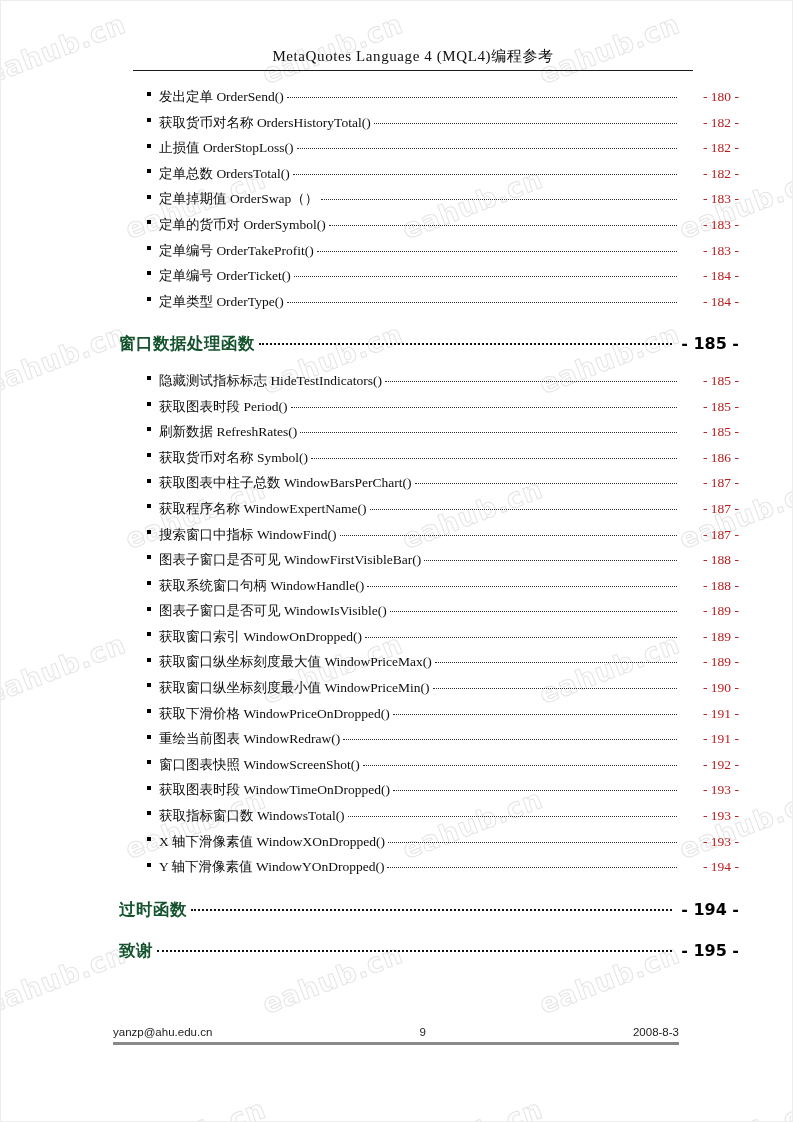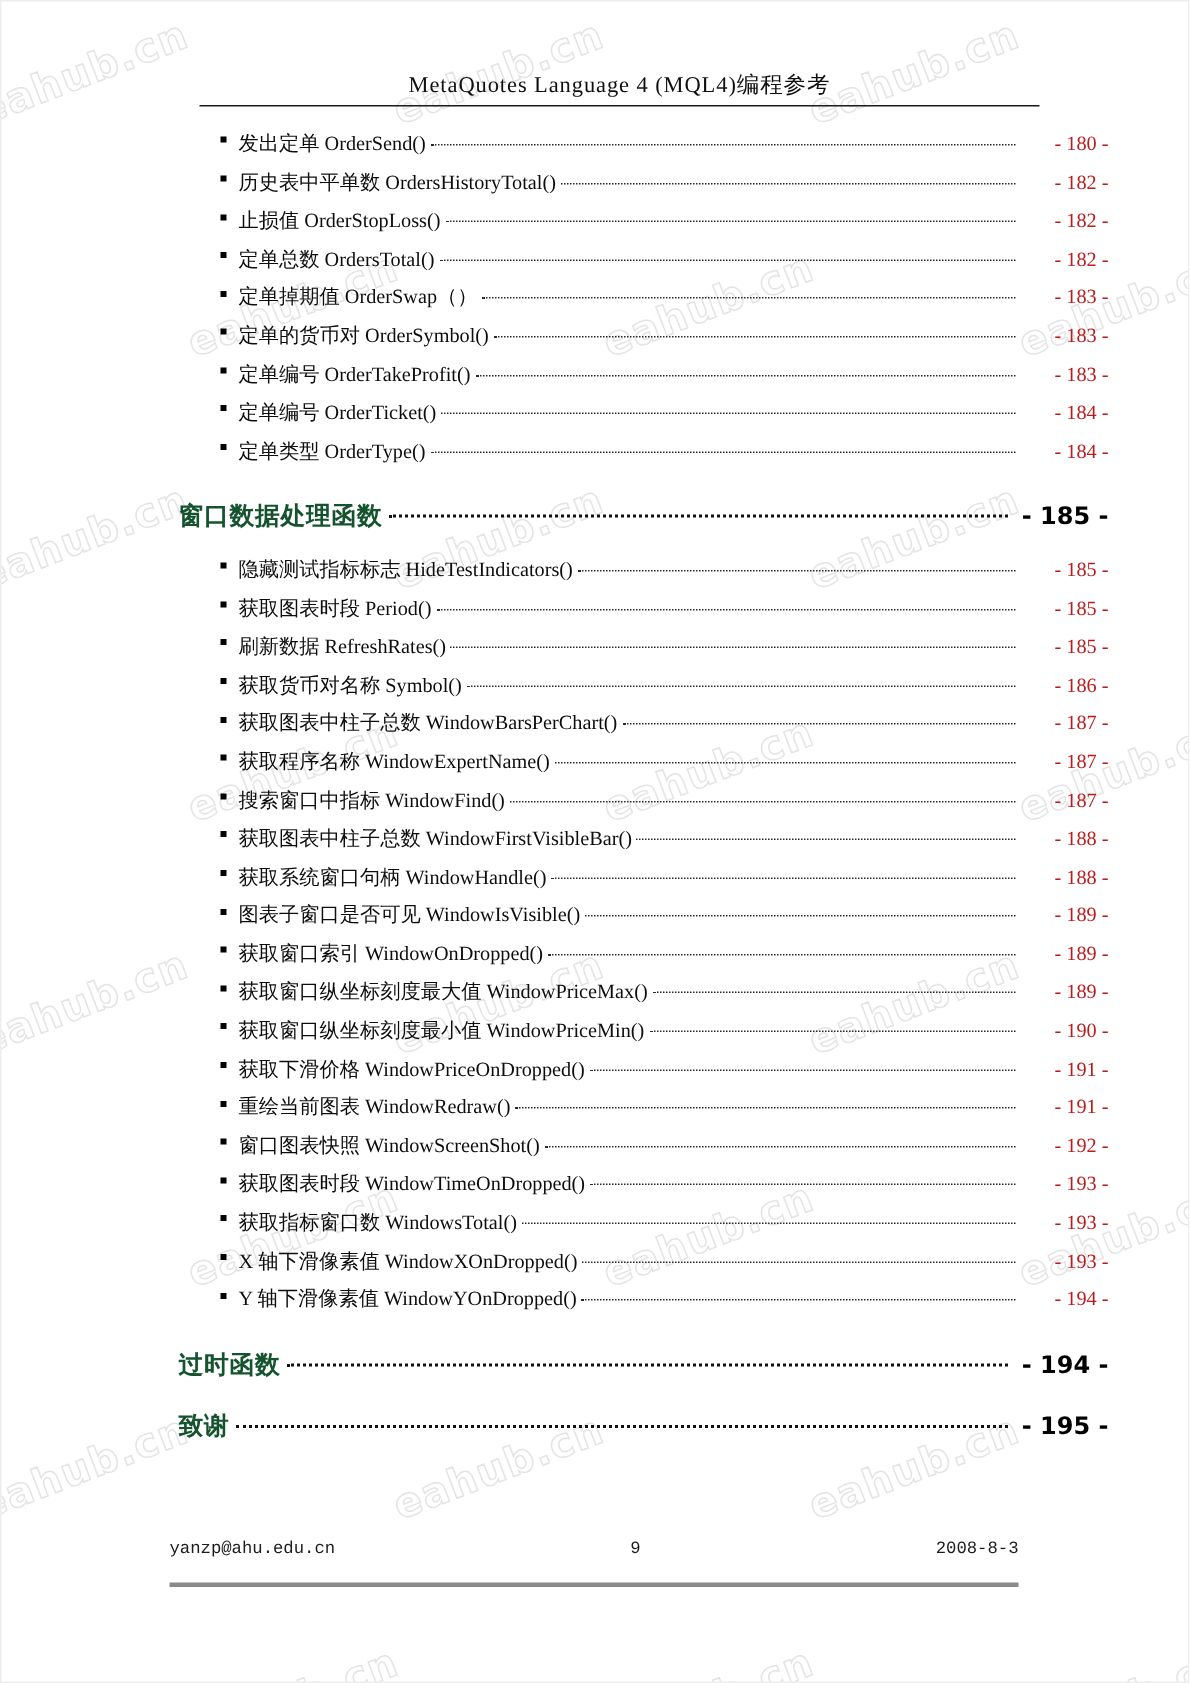--- a/index.html
+++ b/index.html
@@ -177,22 +177,22 @@
     left: 112px;
     top: 1025px;
     width: 566px;
   }
   .page-footer .footer-row {
     display: flex;
     align-items: baseline;
     justify-content: space-between;
     font-size: 11.5px;
     color: #1c1c1c;
-    padding-bottom: 16px;
-    font-family: Liberation Mono, monospace;
+    padding-bottom: 4px;
+    font-family: Liberation Sans, sans-serif;
   }
   .page-footer .footer-left  { flex: 0 0 auto; }
   .page-footer .footer-center{ flex: 1 1 auto; text-align: center; }
   .page-footer .footer-right { flex: 0 0 auto; }
   .page-footer .footer-rule {
     border-bottom: 3px solid #8a8a8a;
     width: 100%;
   }
 </style>
 </head>
@@ -237,21 +237,21 @@
     <div class="toc" id="toc-list">
         <div class="toc-entry">
           <span class="bullet-cell"><span class="bullet"></span></span>
           <span class="entry-label">发出定单 OrderSend()</span>
           <span class="leader"></span>
           <span class="pageno">- 180 -</span>
           <span class="tail-pad"></span>
         </div>
         <div class="toc-entry">
           <span class="bullet-cell"><span class="bullet"></span></span>
-          <span class="entry-label">历史表中平单数 OrdersHistoryTotal()</span>
+          <span class="entry-label">获取货币对名称 OrdersHistoryTotal()</span>
           <span class="leader"></span>
           <span class="pageno">- 182 -</span>
           <span class="tail-pad"></span>
         </div>
         <div class="toc-entry">
           <span class="bullet-cell"><span class="bullet"></span></span>
           <span class="entry-label">止损值 OrderStopLoss()</span>
           <span class="leader"></span>
           <span class="pageno">- 182 -</span>
           <span class="tail-pad"></span>
@@ -349,21 +349,21 @@
         </div>
         <div class="toc-entry">
           <span class="bullet-cell"><span class="bullet"></span></span>
           <span class="entry-label">搜索窗口中指标 WindowFind()</span>
           <span class="leader"></span>
           <span class="pageno">- 187 -</span>
           <span class="tail-pad"></span>
         </div>
         <div class="toc-entry">
           <span class="bullet-cell"><span class="bullet"></span></span>
-          <span class="entry-label">获取图表中柱子总数 WindowFirstVisibleBar()</span>
+          <span class="entry-label">图表子窗口是否可见 WindowFirstVisibleBar()</span>
           <span class="leader"></span>
           <span class="pageno">- 188 -</span>
           <span class="tail-pad"></span>
         </div>
         <div class="toc-entry">
           <span class="bullet-cell"><span class="bullet"></span></span>
           <span class="entry-label">获取系统窗口句柄 WindowHandle()</span>
           <span class="leader"></span>
           <span class="pageno">- 188 -</span>
           <span class="tail-pad"></span>

